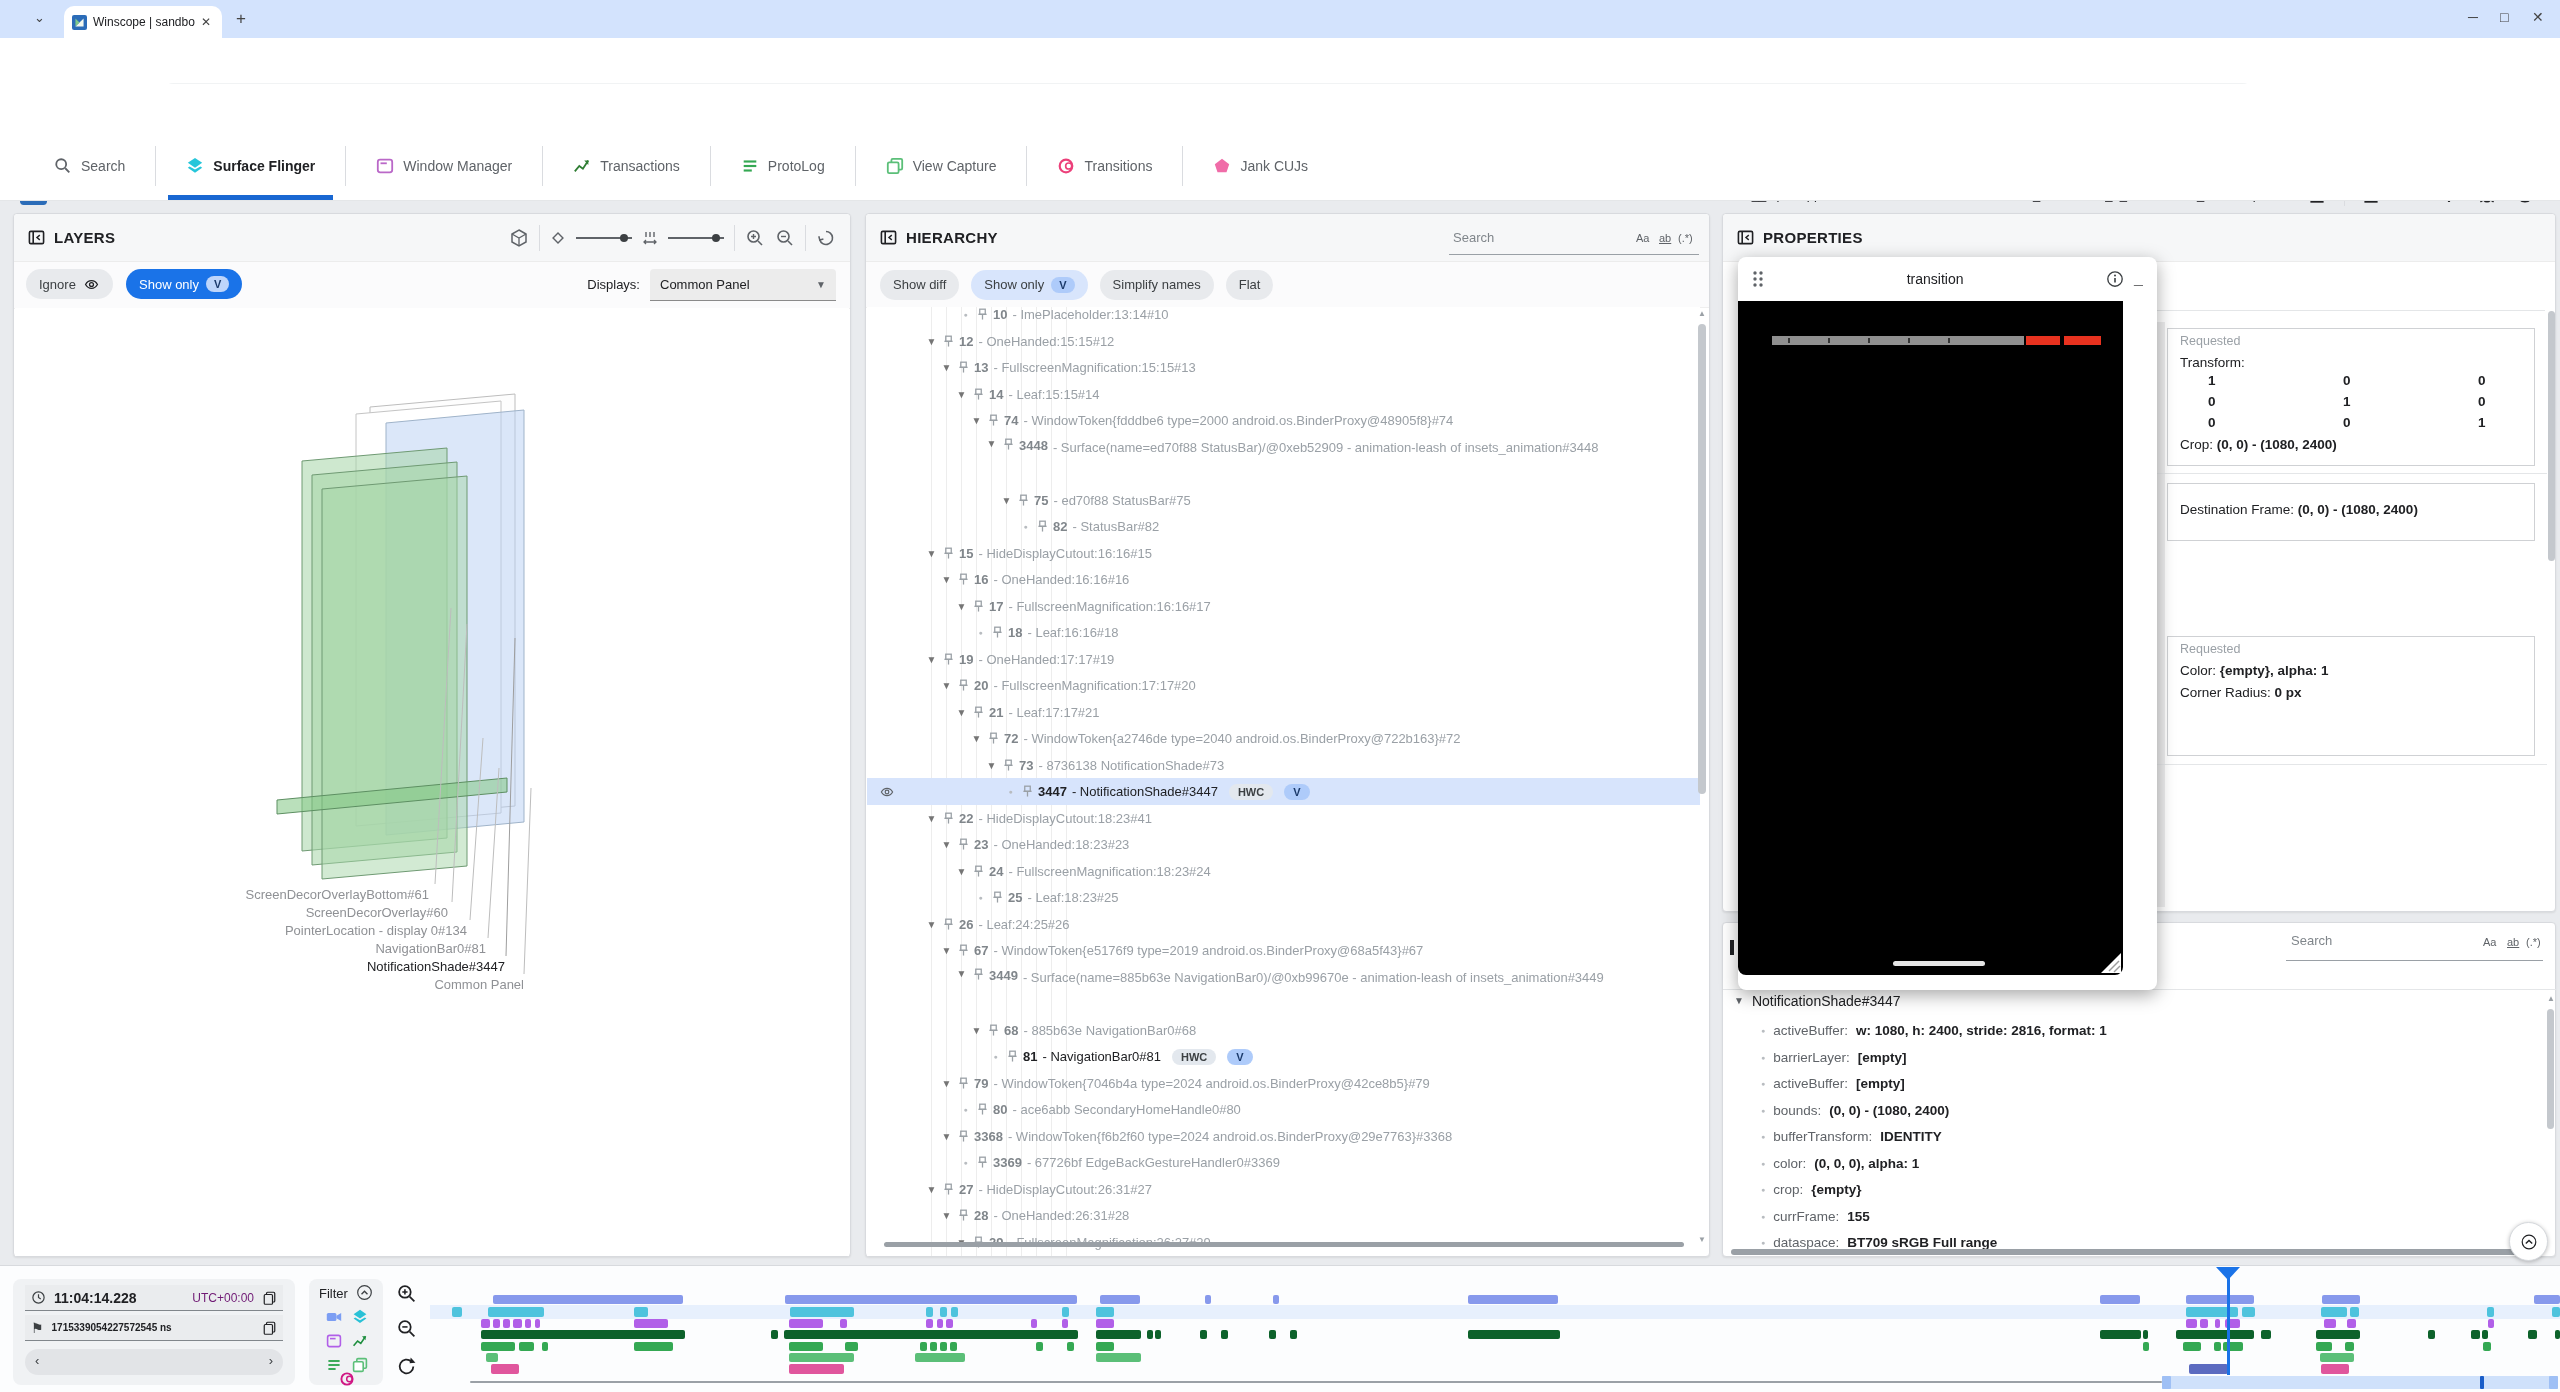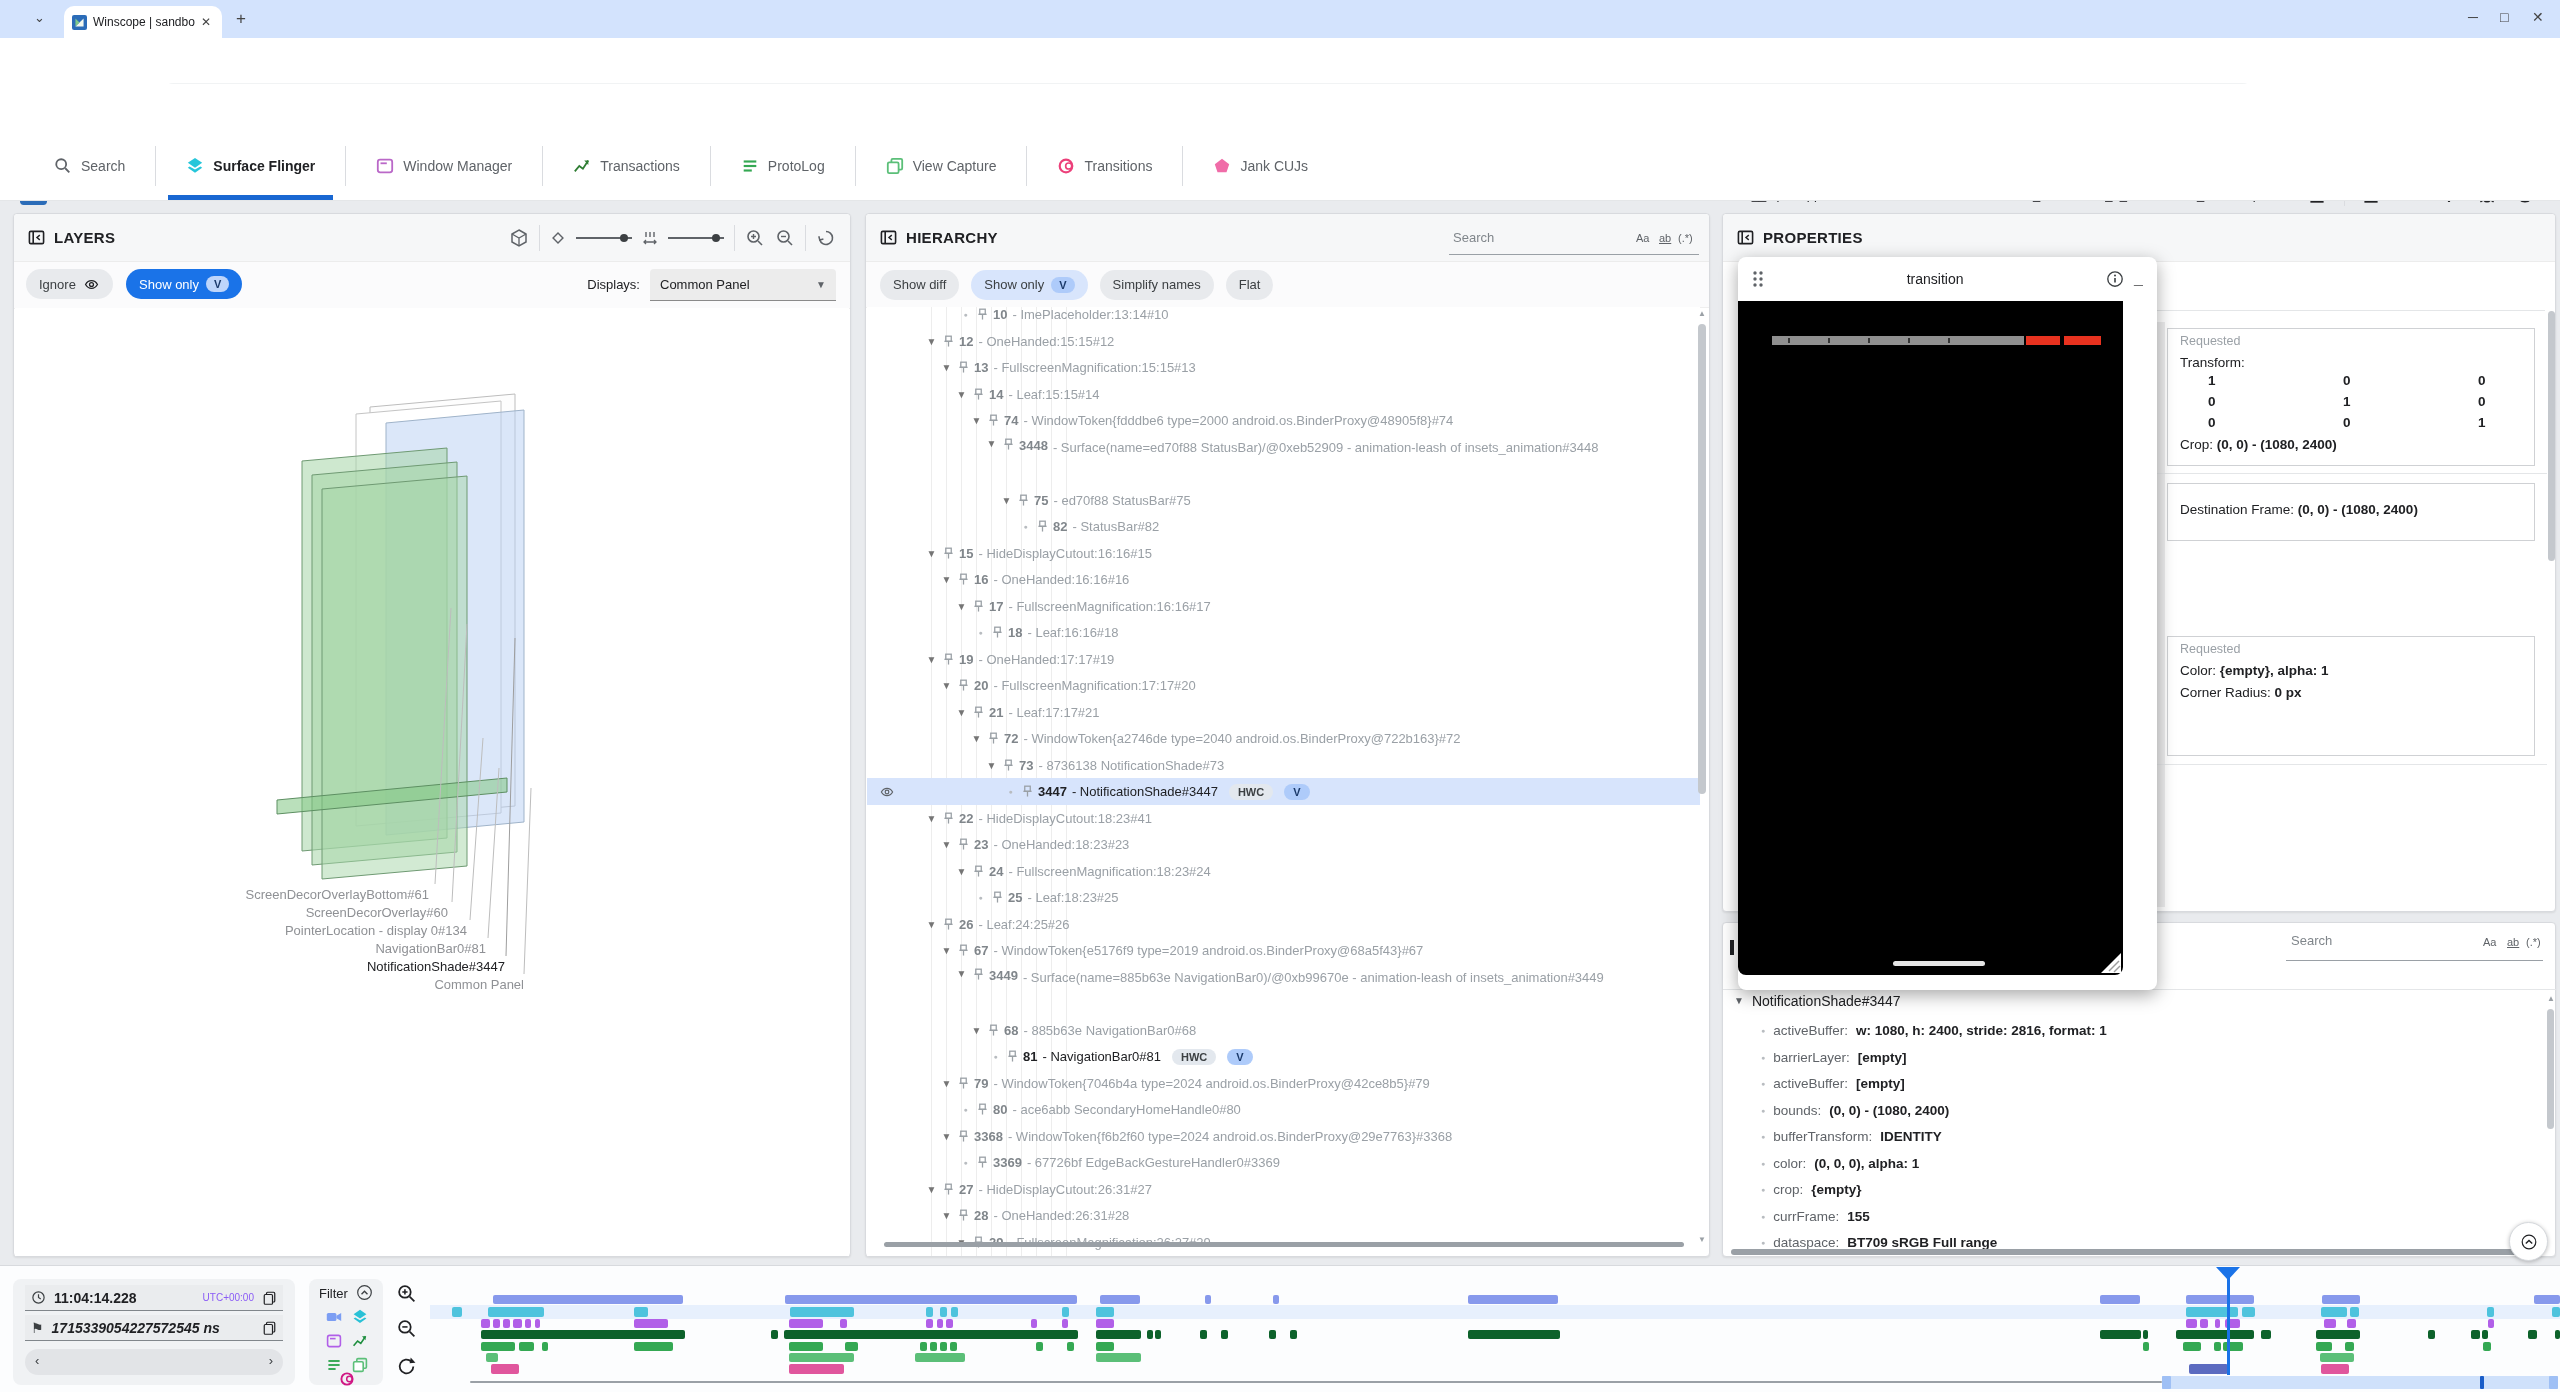--- a/index.html
+++ b/index.html
@@ -98,21 +98,21 @@
   #overlay-bar{position:absolute;left:0;top:0;right:0;height:44px;display:flex;align-items:center;
     padding:0 14px;box-sizing:border-box;gap:10px;}
   #overlay-title{flex:1;text-align:center;font-size:14px;color:#202124;}
   #overlay-screen{position:absolute;left:0;top:44px;width:385px;height:674px;background:#000;border-radius:0 0 8px 8px;}
   
   #timeline{left:0;top:1265px;width:2560px;height:127px;background:#fcfdfe;border-top:1px solid #d8dade;}
   .tlcard{position:absolute;background:#f0f2f4;border-radius:8px;}
   .tlinput{position:absolute;height:26px;background:#eaecee;border-bottom:1px solid #80868b;
     display:flex;align-items:center;gap:8px;padding:0 6px;box-sizing:border-box;}
   .tlinput .t{font-size:14px;font-weight:bold;color:#202124;white-space:nowrap;}
-  .tlinput .tz{font-size:10px;color:#8b5cf6;margin-left:auto;}
+  .tlinput .tz{font-size:12px;color:#701a75;margin-left:auto;}
   .seg{position:absolute;border-radius:2px;}
   .ficon{position:absolute;width:16px;height:16px;}
   svg{display:block;}
   .glyph{line-height:1;}
 </style>
 </head>
 <body>
 
 <div class="abs" id="tabstrip">
   <span class="abs glyph" style="left:34px;top:11px;font-size:13px;color:#444;">⌄</span>
@@ -974,21 +974,21 @@
         </svg>
       <span class="t">11:04:14.228</span>
       <span class="tz">UTC+00:00</span>
       <svg width="15" height="15" viewBox="0 0 20 20">
           <rect x="6" y="3" width="11" height="13" rx="1.5" fill="none" stroke="#202124" stroke-width="1.6"></rect>
           <rect x="3" y="6" width="11" height="13" rx="1.5" fill="#eaecee" stroke="#202124" stroke-width="1.6"></rect>
         </svg>
     </div>
     <div class="tlinput" style="left:12px;top:36px;width:258px;">
       <span class="glyph" style="font-size:14px;color:#3c4043;">⚑</span>
-      <span class="t" style="font-size:14px;font-style:italic;">1715339054227572545 ns</span>
+      <span class="t" style="font-size:10px;">1715339054227572545 ns</span>
       <svg width="15" height="15" viewBox="0 0 20 20" style="margin-left:auto;">
           <rect x="6" y="3" width="11" height="13" rx="1.5" fill="none" stroke="#202124" stroke-width="1.6"></rect>
           <rect x="3" y="6" width="11" height="13" rx="1.5" fill="#eaecee" stroke="#202124" stroke-width="1.6"></rect>
         </svg>
     </div>
     <div class="abs" style="left:12px;top:70px;width:258px;height:26px;background:#e2e4e7;border-radius:13px;">
       <span class="abs glyph" style="left:10px;top:5px;font-size:13px;color:#3c4043;">‹</span>
       <span class="abs glyph" style="right:10px;top:5px;font-size:13px;color:#3c4043;">›</span>
     </div>
   </div>

